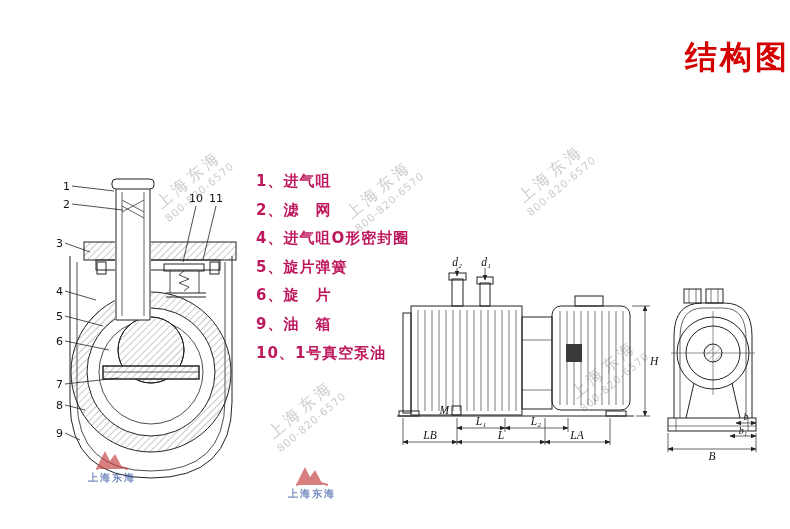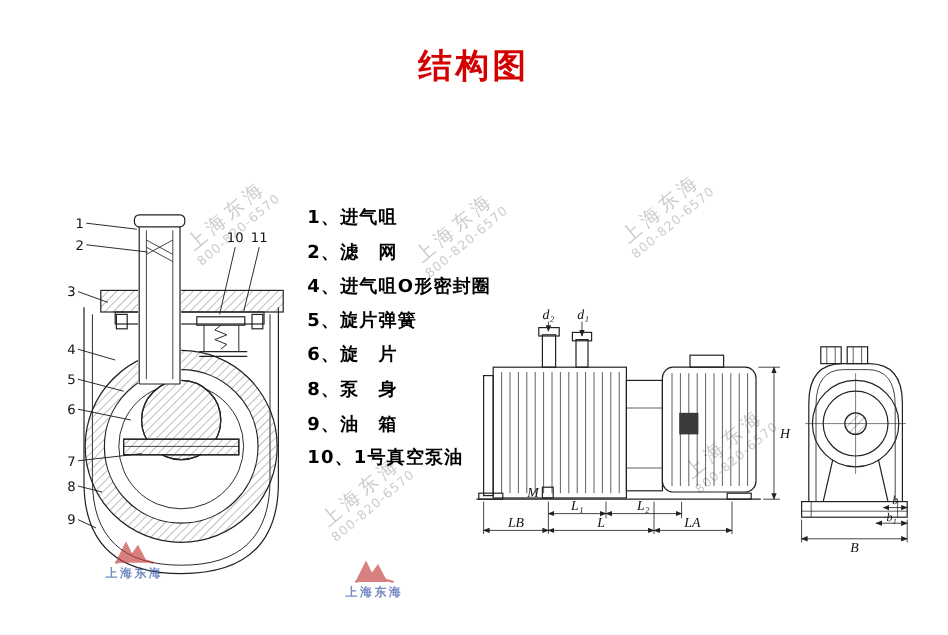--- a/index.html
+++ b/index.html
@@ -3,28 +3,28 @@
 <meta charset="utf-8">
 <style>
   * { margin:0; padding:0; box-sizing:border-box; }
   html,body { background:#ffffff; }
   .page {
     position:relative; width:790px; height:529px; background:#fff;
     font-family:"DejaVu Sans","Liberation Sans",sans-serif; overflow:hidden;
   }
   .title {
     position:absolute; top:36px; left:0; width:100%;
-    text-align:center; font-size:28px; font-weight:bold;
+    text-align:right; font-size:32px; font-weight:bold;
     color:#d40000; letter-spacing:3px;
   }
   .parts-list {
     position:absolute; left:256px; top:172px; list-style:none;
   }
   .parts-list li {
-    height:28.6px; font-size:15px; font-weight:bold; color:#000000;
+    height:28.6px; font-size:15px; font-weight:bold; color:#be185d;
     white-space:nowrap; letter-spacing:1px;
   }
   .drawing { position:absolute; left:0; top:0; }
   .wm {
     position:absolute; color:#c6c6c6; text-align:center; line-height:1.25;
     transform:rotate(-40deg); pointer-events:none; opacity:.9;
   }
   .wm .wm-name { display:block; font-size:16px; letter-spacing:4px; }
   .wm .wm-phone { display:block; font-size:10.5px; letter-spacing:1px; }
   .wm1 { left:150px; top:168px; }
@@ -246,21 +246,20 @@
       <text x="712" y="460" text-anchor="middle">B</text>
     </g>
   </svg>
 
   <ol class="parts-list">
     <li><span>1、</span><span>进气咀</span></li>
     <li><span>2、</span><span>滤　网</span></li>
     <li><span>4、</span><span>进气咀O形密封圈</span></li>
     <li><span>5、</span><span>旋片弹簧</span></li>
     <li><span>6、</span><span>旋　片</span></li>
-    <li><span>8、</span><span>泵　身</span></li>
     <li><span>9、</span><span>油　箱</span></li>
     <li><span>10、</span><span>1号真空泵油</span></li>
   </ol>
 
   <div class="logo-wm logo1">
     <svg width="36" height="22" viewBox="0 0 36 22">
       <path d="M2,21 L11,3 L16,13 L21,6 L29,21 Z" fill="#c43b3b"></path>
       <path d="M2,21 Q18,15 34,21" fill="none" stroke="#c43b3b" stroke-width="2"></path>
     </svg>
     <span class="logo-text">上海东海</span>

